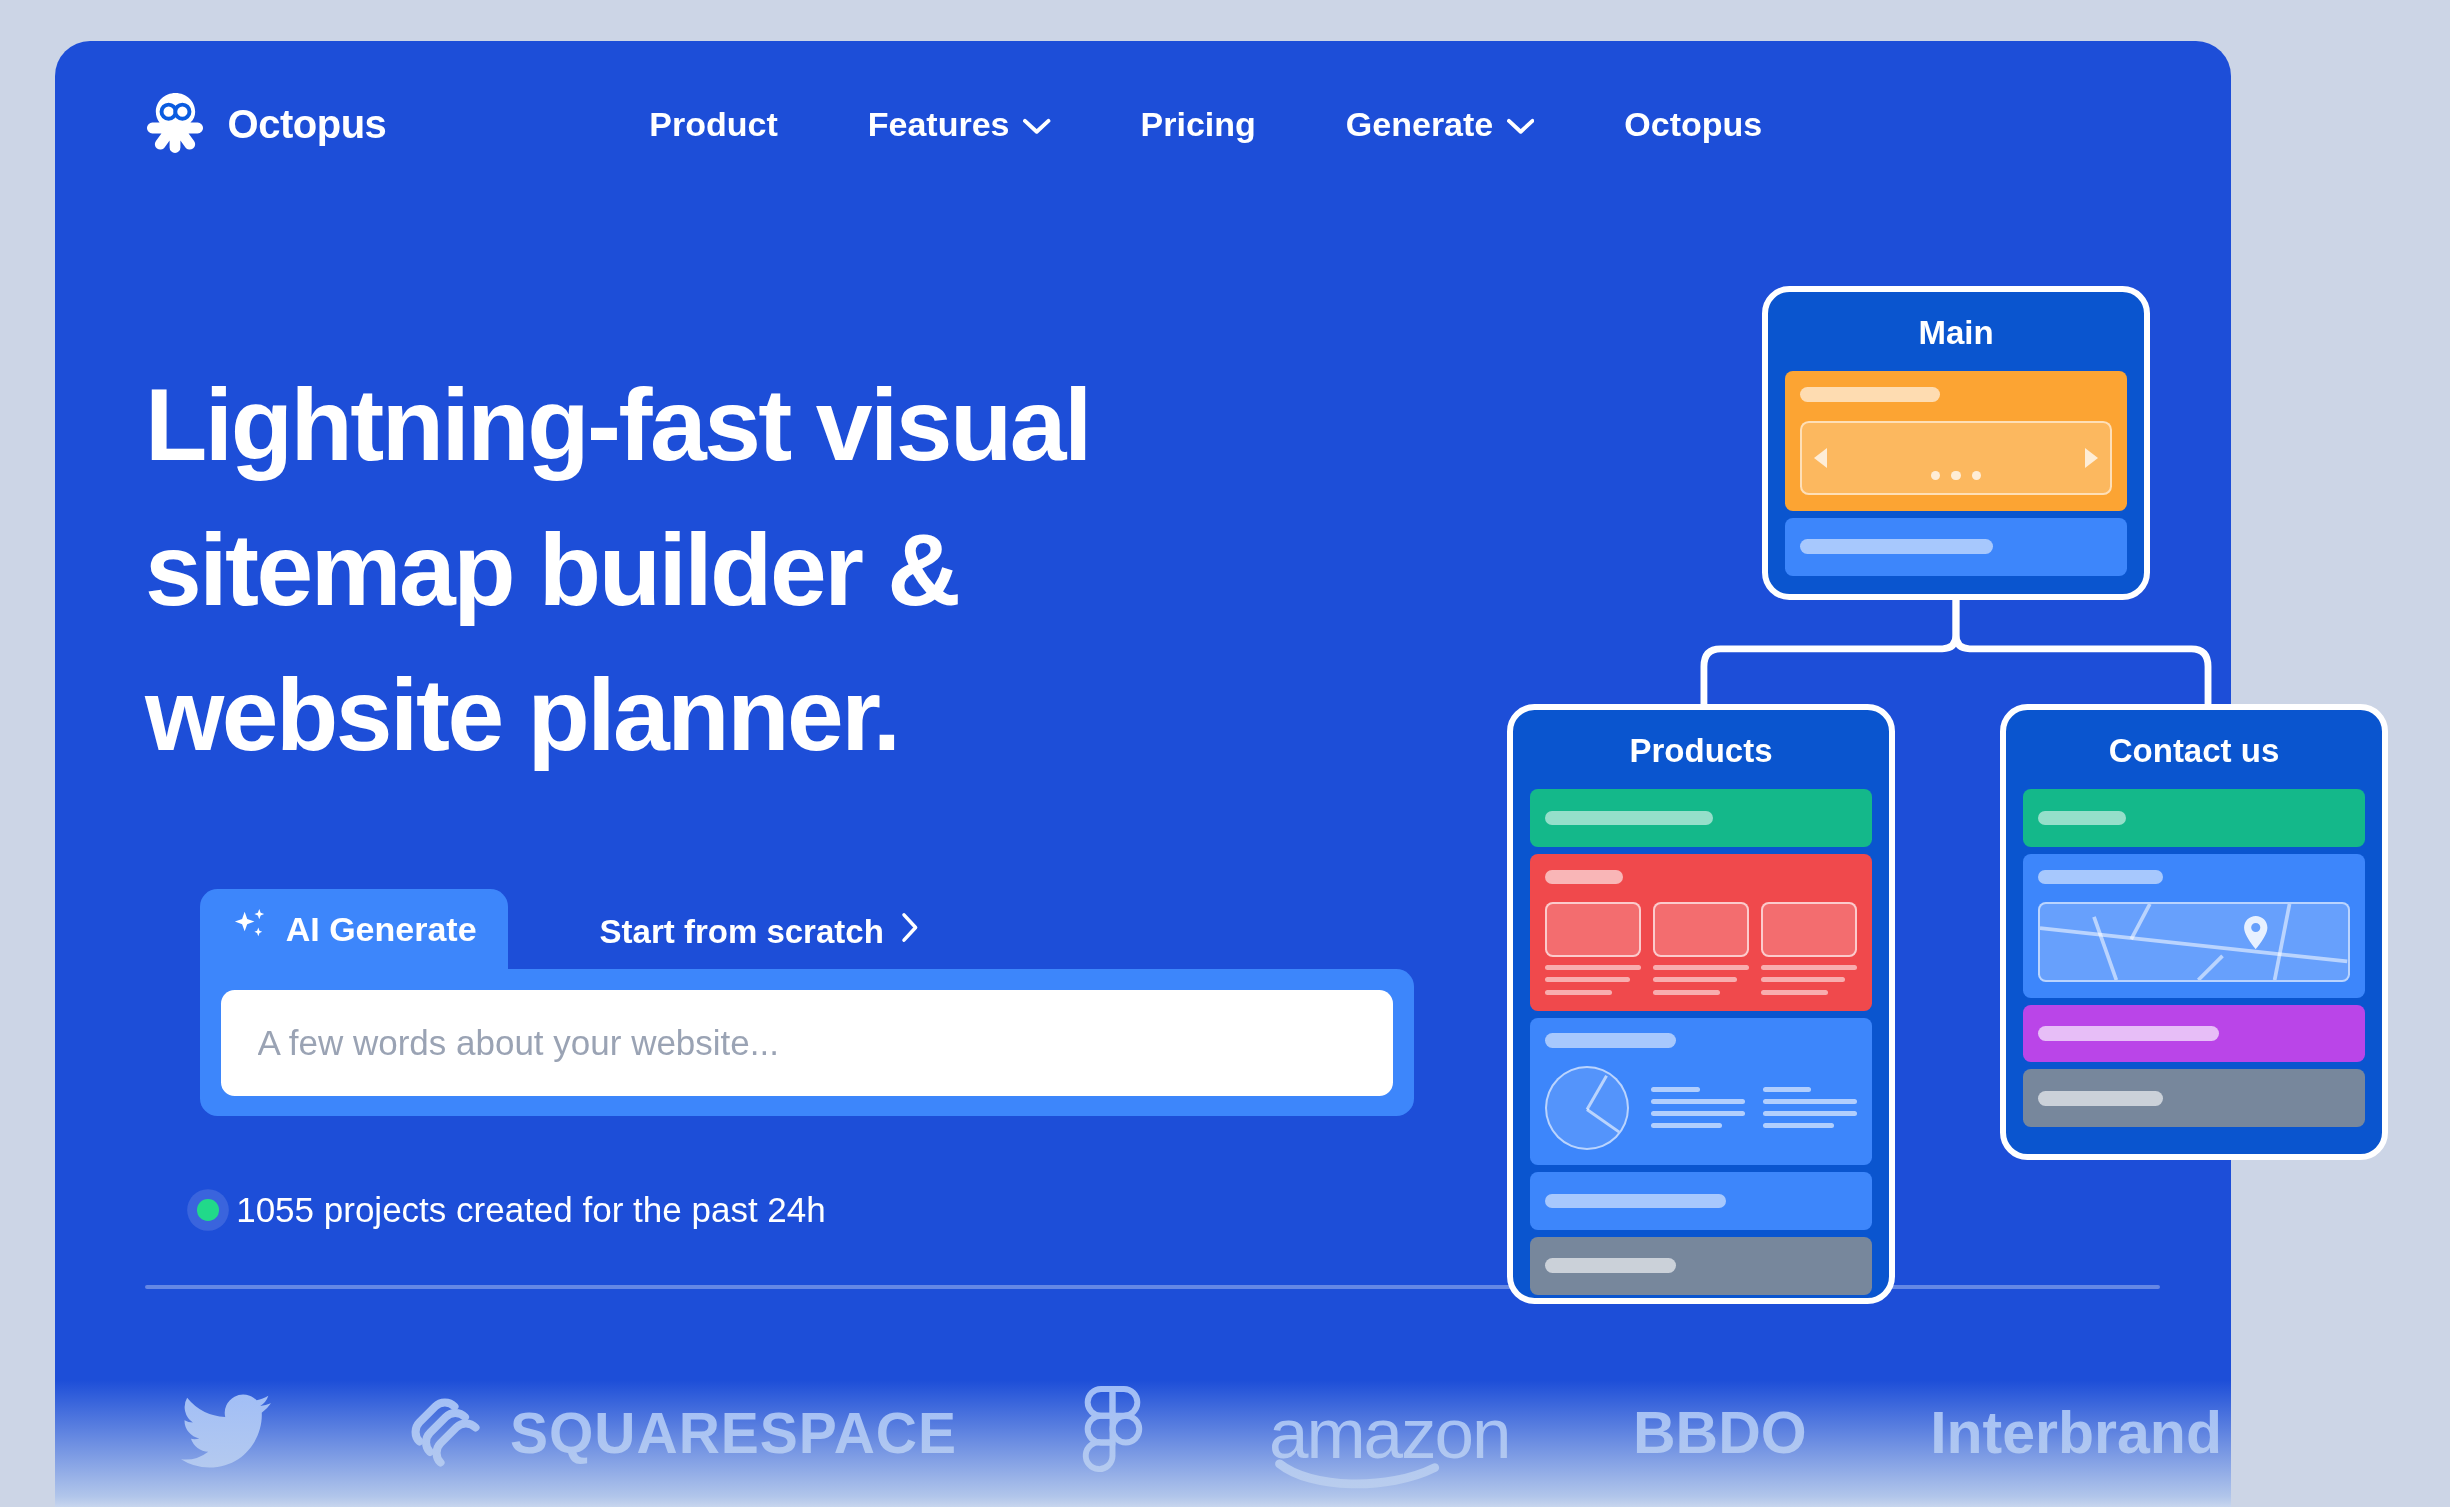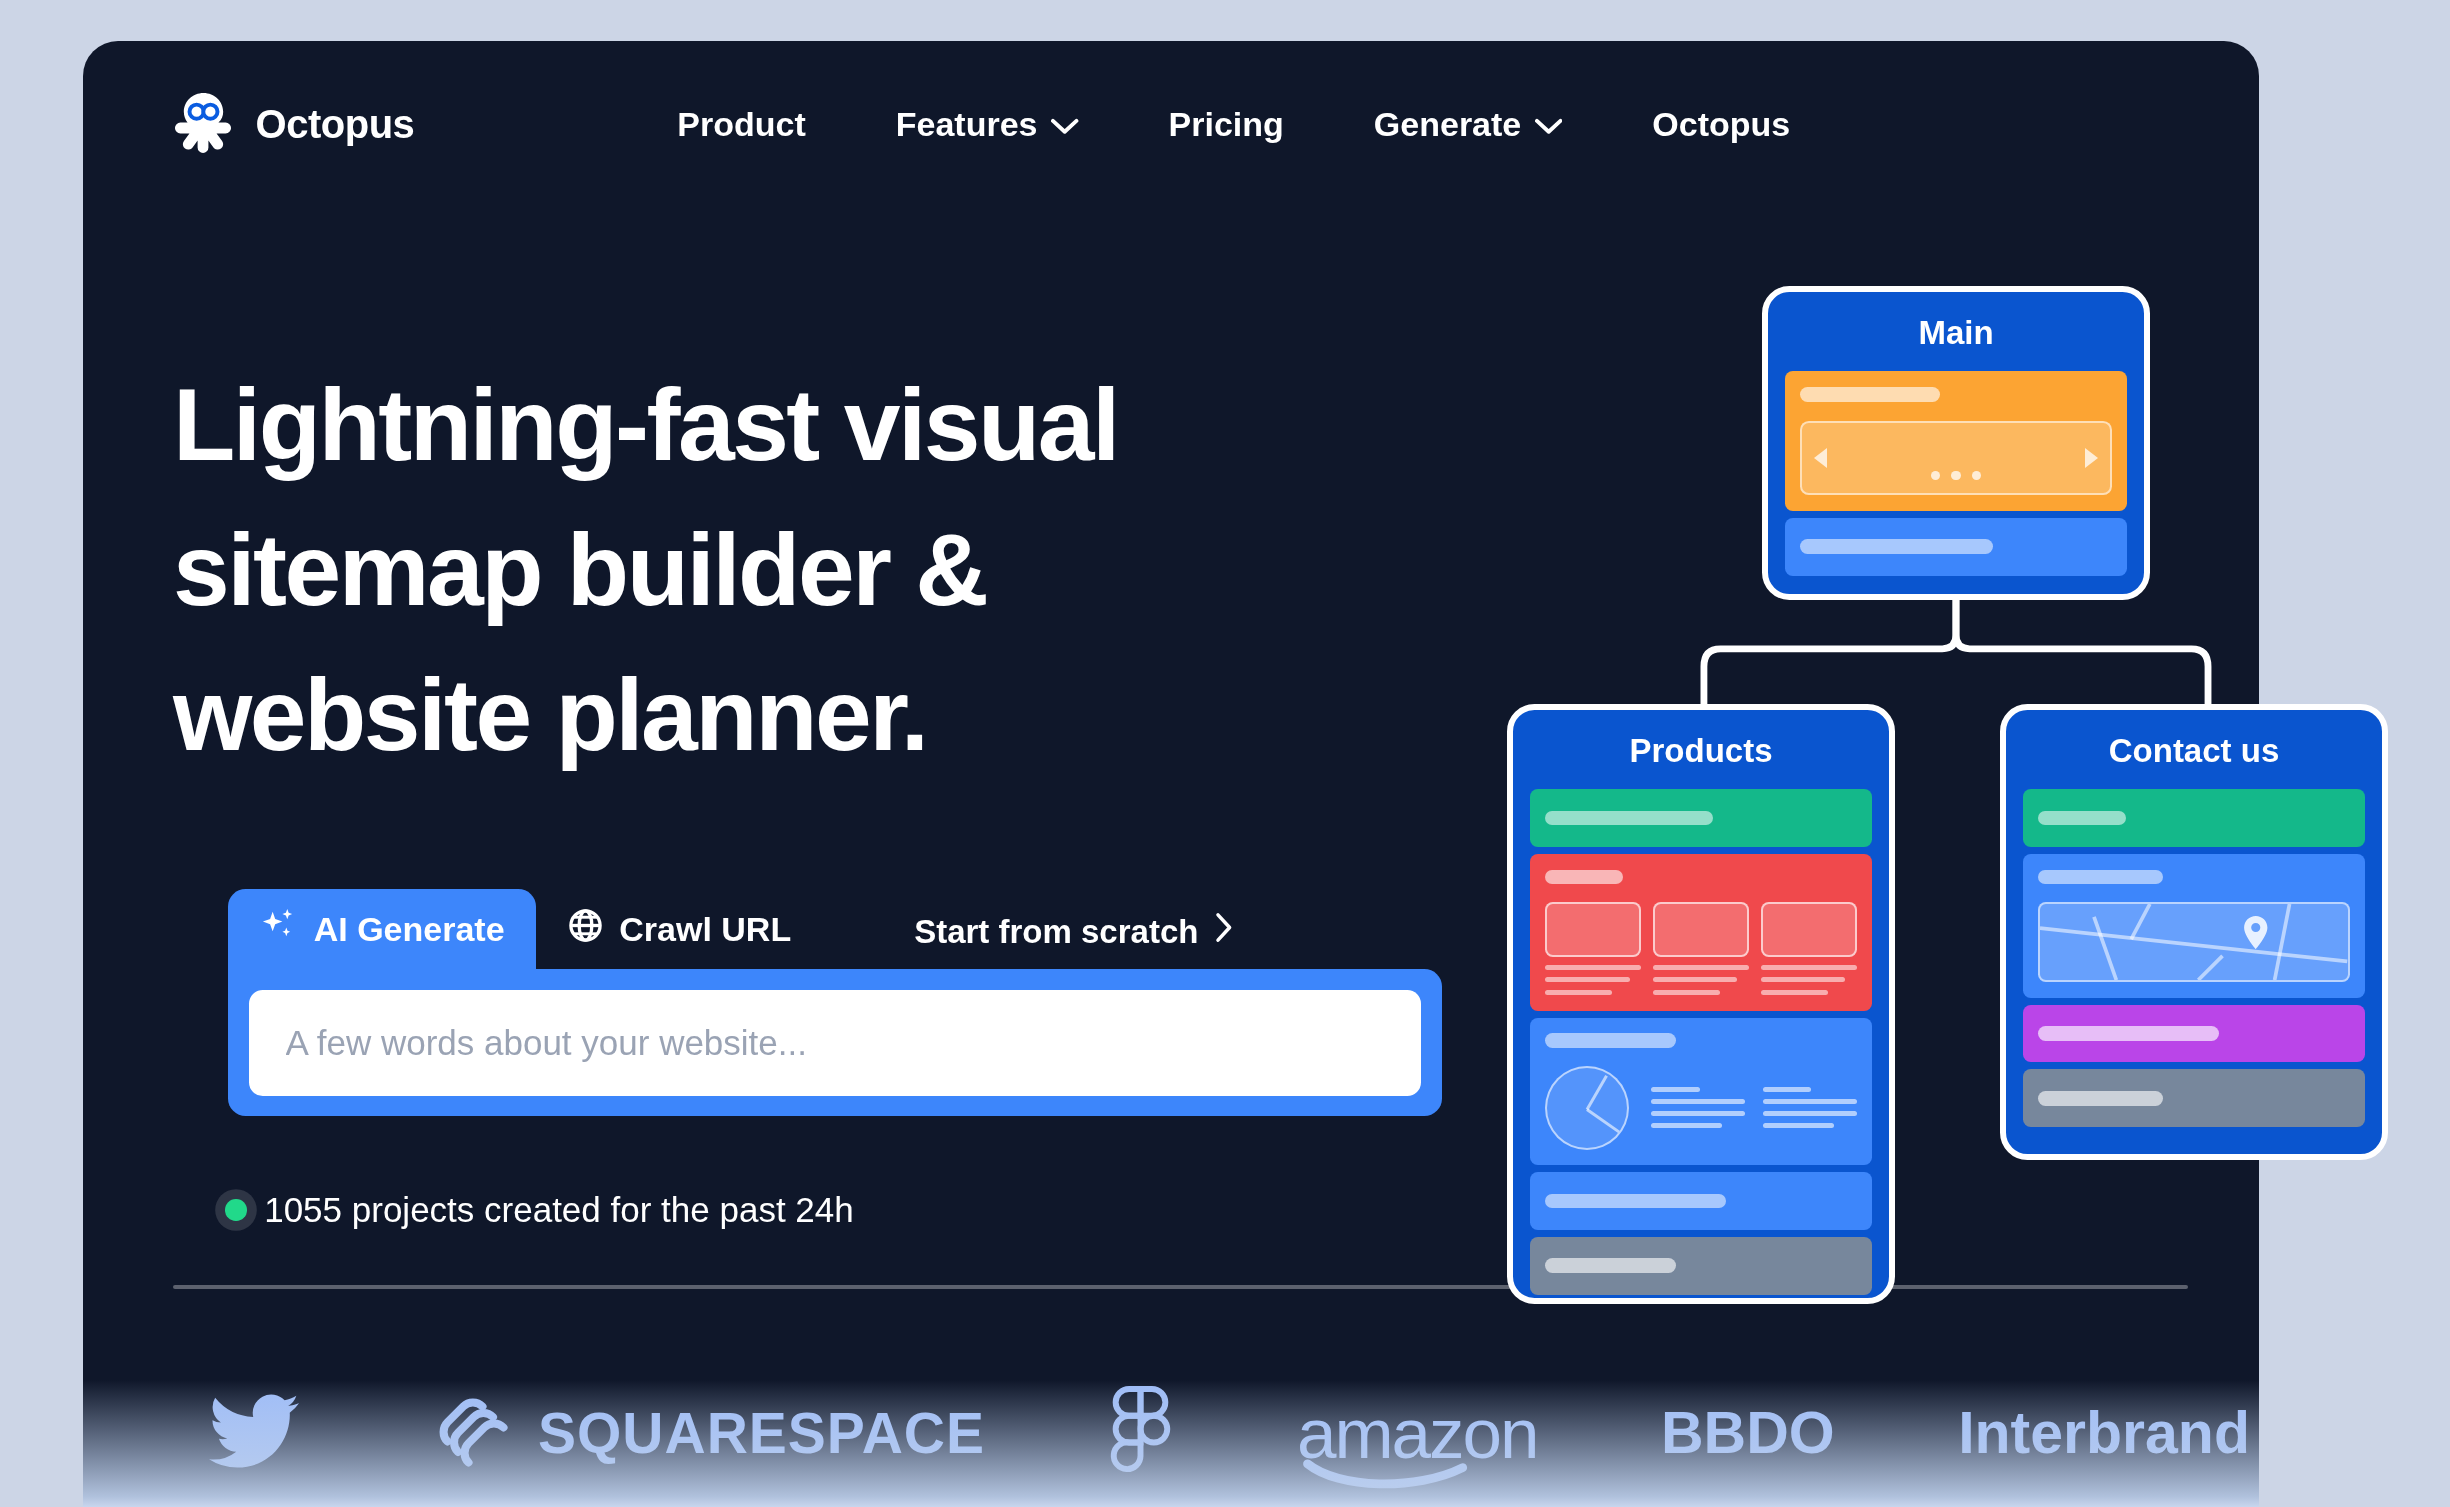--- a/index.html
+++ b/index.html
@@ -13,24 +13,23 @@
     position: relative;
     width: 2450px; height: 1507px;
     background: #ccd5e6;
   }
 
   
   .hero {
     position: absolute;
     left: 55px; top: 41px;
     width: 2176px; height: 1466px;
-    background: #0f172a;
+    background: #1d4ed8;
     border-radius: 35px 35px 0 0;
     overflow: visible;
-    margin-left: 28px;
   }
   .hero-clip {
     position: absolute; inset: 0;
     border-radius: 35px 35px 0 0;
     overflow: hidden;
   }
   .hero-fade {
     position: absolute; left: 0; right: 0; bottom: 0; height: 127px;
     background: linear-gradient(to bottom, rgba(10,92,224,0) 0%, rgba(190,208,236,0.92) 92%, rgba(200,214,238,1) 100%);
     pointer-events: none;
@@ -265,32 +264,20 @@
         <div class="tabs-row">
           <div class="tab active">
             <span>
               <svg width="39" height="39" viewBox="0 0 40 40">
                 <path d="M14 6l2.6 7.4L24 16l-7.4 2.6L14 26l-2.6-7.4L4 16l7.4-2.6z" fill="#ffffff"></path>
                 <path d="M29 3l1.4 3.9L34 8.3l-3.6 1.4L29 13.6l-1.4-3.9L24 8.3l3.6-1.4z" fill="#ffffff"></path>
                 <path d="M28 22l1.2 3.3L32 26.5l-2.8 1.2L28 31l-1.2-3.3L24 26.5l2.8-1.2z" fill="#ffffff"></path>
               </svg>
             </span>
             <span>AI Generate</span>
-          </div>
-          <div class="tab">
-            <span>
-              <svg width="37" height="37" viewBox="0 0 38 38">
-                <circle cx="19" cy="19" r="15" fill="none" stroke="#ffffff" stroke-width="3.4"></circle>
-                <ellipse cx="19" cy="19" rx="6.5" ry="15" fill="none" stroke="#ffffff" stroke-width="3.4"></ellipse>
-                <line x1="4" y1="19" x2="34" y2="19" stroke="#ffffff" stroke-width="3.4"></line>
-                <line x1="7" y1="10.5" x2="31" y2="10.5" stroke="#ffffff" stroke-width="3"></line>
-                <line x1="7" y1="27.5" x2="31" y2="27.5" stroke="#ffffff" stroke-width="3"></line>
-              </svg>
-            </span>
-            <span>Crawl URL</span>
           </div>
           <div class="tab-extra">
             <span>Start from scratch</span>
             <span>
               <svg width="19.6" height="31" viewBox="0 0 20 32">
                   <path d="M4 3l12 13L4 29" stroke="#ffffff" stroke-width="3.6" fill="none" stroke-linecap="round" stroke-linejoin="round"></path>
                 </svg>
             </span>
           </div>
         </div>

